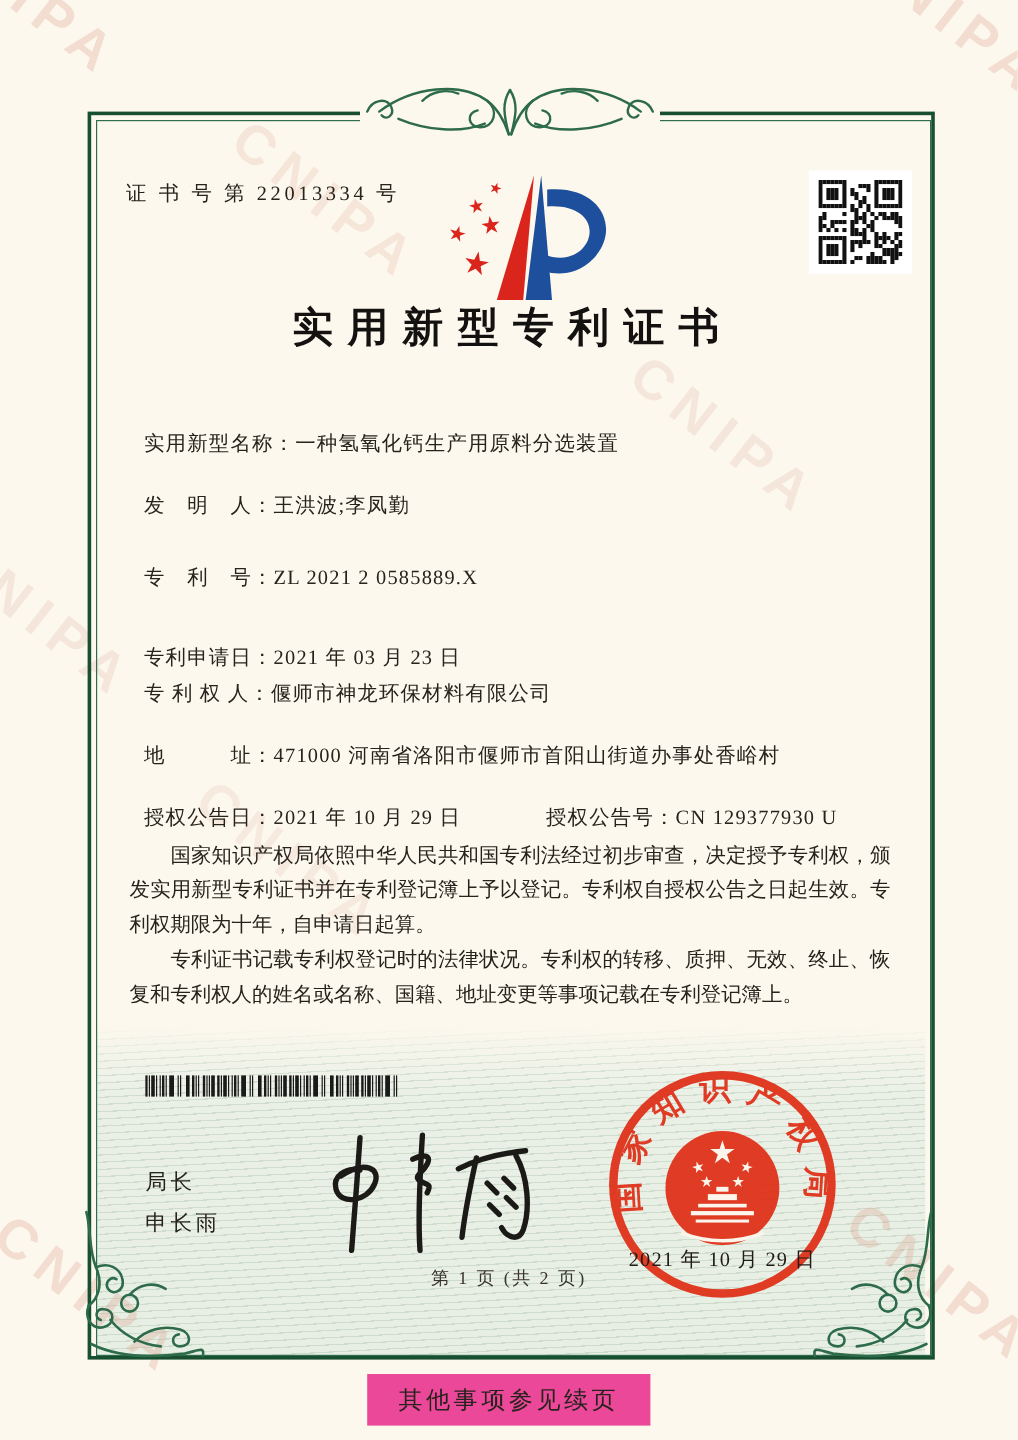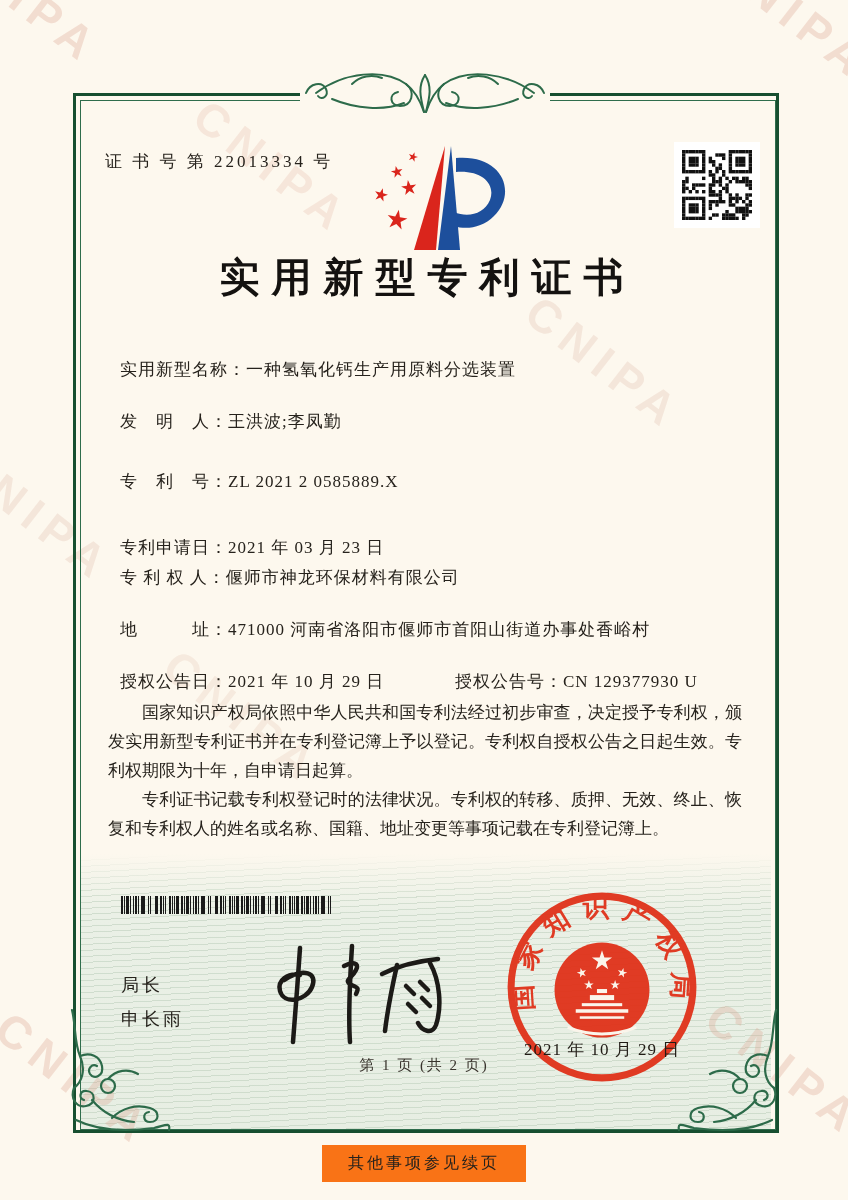--- a/index.html
+++ b/index.html
@@ -45,42 +45,42 @@
   .ornament-top{position:absolute;left:300px;top:62px;width:250px;height:58px;z-index:5;background:#fdf8ee;}
   .ornament-bl{position:absolute;left:66px;top:1008px;width:110px;height:126px;z-index:5;}
   .ornament-br{position:absolute;left:672px;top:1008px;width:110px;height:126px;z-index:5;}
   .ornament-br svg{transform:scaleX(-1);}
   
   .cert-no{position:absolute;left:105px;top:150px;font-size:17px;letter-spacing:3px;z-index:6;}
   .logo{position:absolute;left:352px;top:140px;width:168px;height:118px;z-index:6;}
   .qr-box{position:absolute;left:674px;top:142px;width:86px;height:86px;background:#ffffff;
     display:flex;align-items:center;justify-content:center;z-index:6;}
   .title{position:absolute;left:0;right:0;top:250px;text-align:center;z-index:6;
-    font-size:40px;font-weight:bold;letter-spacing:12px;padding-left:7px;color:#141210;}
+    font-size:34px;font-weight:bold;letter-spacing:12px;padding-left:7px;color:#141210;}
   
   .fields{position:absolute;left:120px;top:358px;width:650px;z-index:6;font-size:17px;}
   .fr{position:absolute;left:0;white-space:nowrap;letter-spacing:1px;text-align:center;}
   .fr-0{top:0;} .fr-1{top:52px;} .fr-2{top:112px;} .fr-3{top:156px;margin-top:22px;} .fr-4{top:208px;} .fr-5{top:260px;}
   .fr-grant{top:312px;}
   .grant-2{position:absolute;left:335px;top:0;white-space:nowrap;}
   
   .body-text{position:absolute;left:108px;top:698px;width:634px;z-index:6;
     font-size:17px;line-height:29px;text-align:justify;}
   .body-text p{margin:0;text-indent:2em;}
   
   .barcode{position:absolute;left:121px;top:896px;z-index:6;}
   .director{position:absolute;left:121px;top:968px;z-index:6;font-size:18px;line-height:34px;letter-spacing:3px;}
   .signature{position:absolute;left:250px;top:934px;width:198px;height:116px;z-index:6;}
   .seal{position:absolute;left:501px;top:886px;width:202px;height:202px;z-index:6;opacity:0.94;}
   .seal-date{position:absolute;left:501px;top:1038px;width:202px;text-align:center;z-index:7;
     font-size:17px;letter-spacing:1px;color:#201b15;}
   .page-info{position:absolute;left:0;right:0;top:1056px;text-align:center;z-index:6;
     font-size:15px;letter-spacing:2px;color:#38332c;}
   .continue-box{position:absolute;left:50%;transform:translateX(-50%);top:1145px;z-index:6;
-    background:#f97316;padding:8px 26px;font-size:16px;letter-spacing:3px;white-space:nowrap;}
+    background:#ec4899;padding:8px 26px;font-size:20px;letter-spacing:3px;white-space:nowrap;}
 </style>
 </head>
 <body>
 
 <div class="wm wm1">CNIPA</div>
 <div class="wm wm2">CNIPA</div>
 <div class="wm wm3">CNIPA</div>
 <div class="wm wm4">CNIPA</div>
 <div class="wm wm5">CNIPA</div>
 <div class="wm wm6">CNIPA</div>

